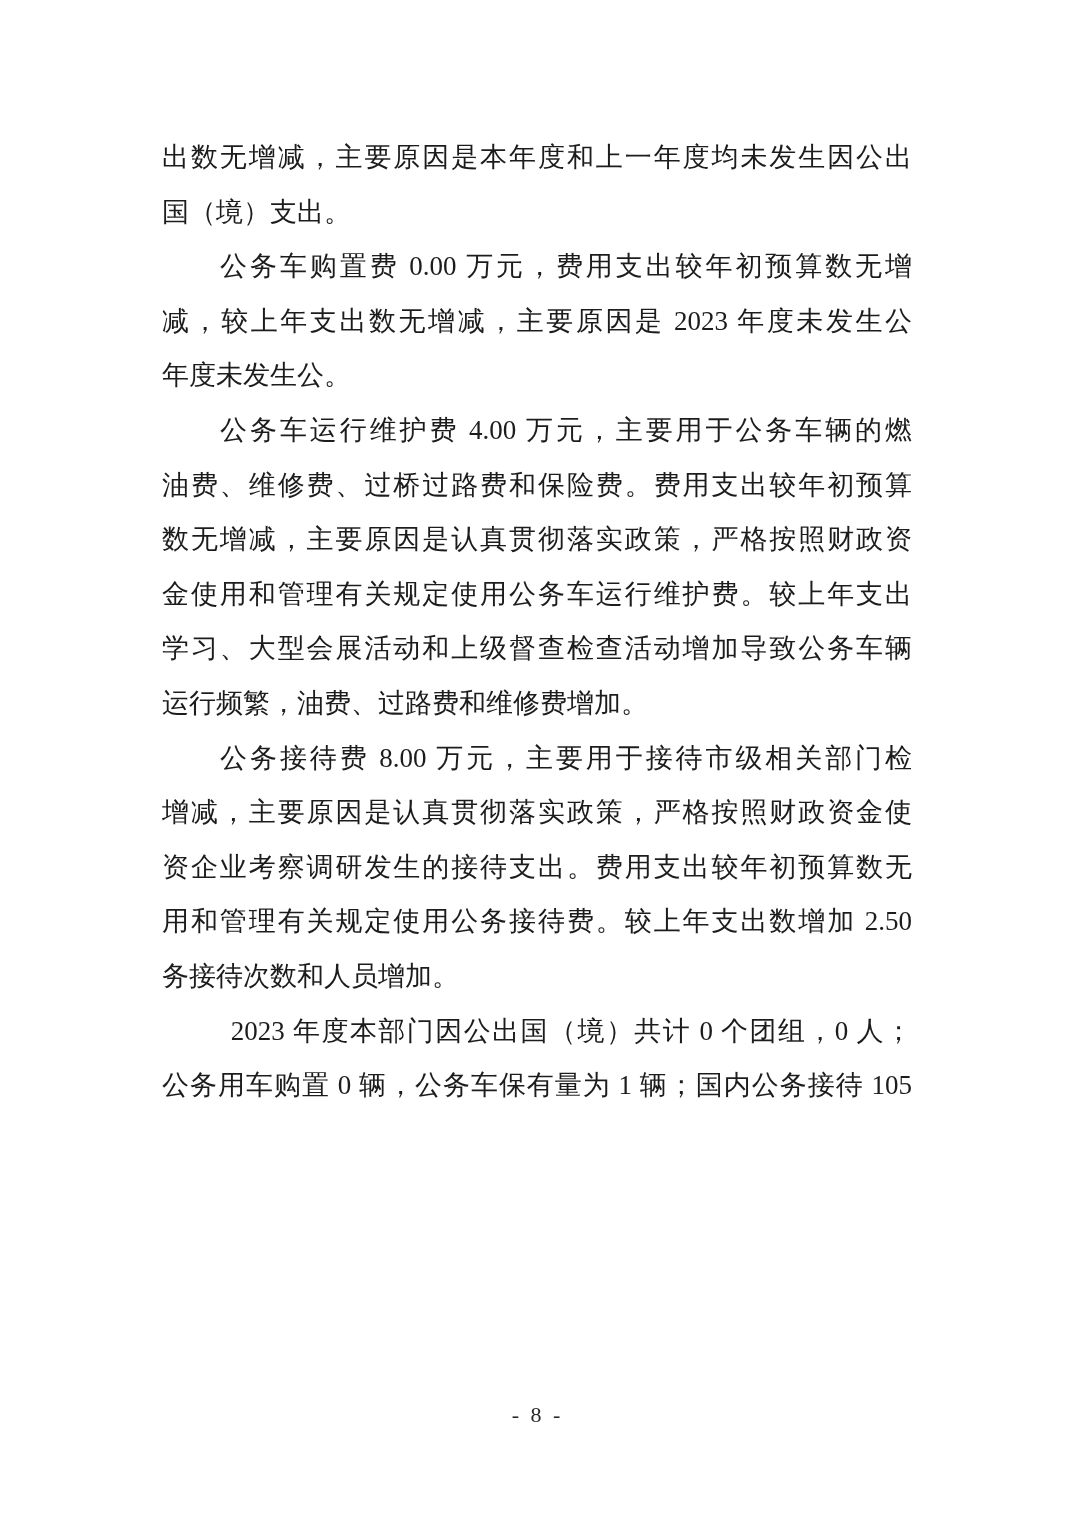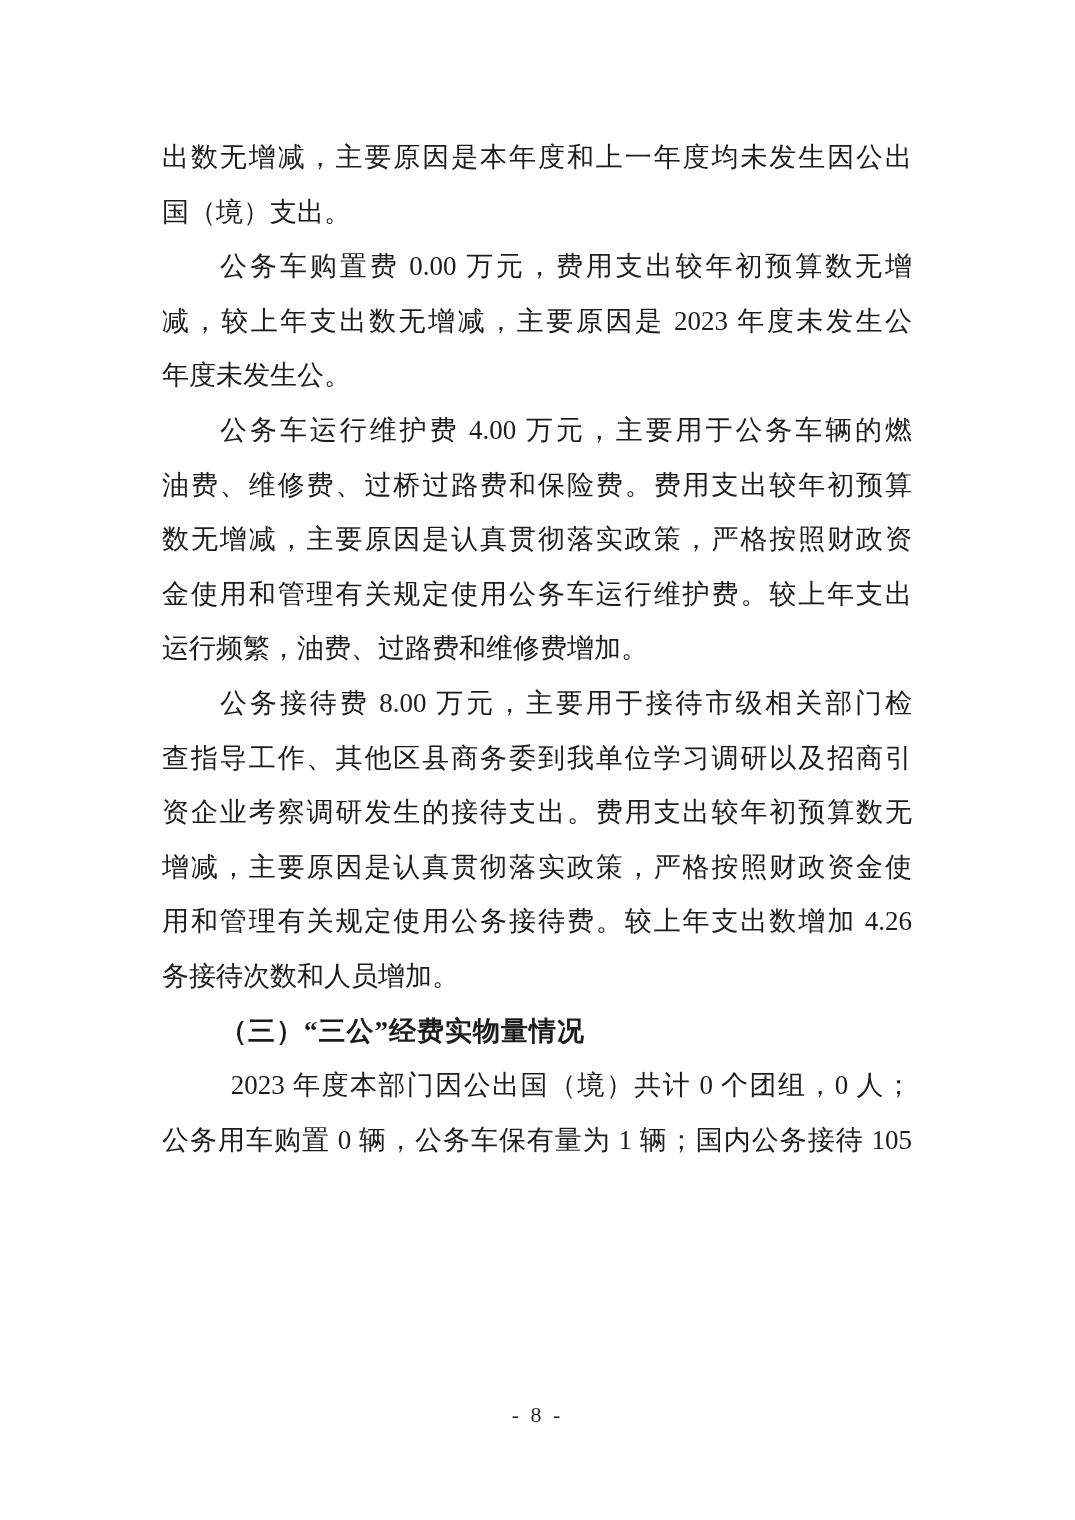--- a/index.html
+++ b/index.html
@@ -73,30 +73,29 @@
     <p class="last">国（境）支出。</p>
 
     <p class="j indent">公务车购置费 0.00 万元，费用支出较年初预算数无增</p>
     <p class="j">减，较上年支出数无增减，主要原因是 2023 年度未发生公</p>
     <p class="last">年度未发生公。</p>
 
     <p class="j indent">公务车运行维护费 4.00 万元，主要用于公务车辆的燃</p>
     <p class="j">油费、维修费、过桥过路费和保险费。费用支出较年初预算</p>
     <p class="j">数无增减，主要原因是认真贯彻落实政策，严格按照财政资</p>
     <p class="j">金使用和管理有关规定使用公务车运行维护费。较上年支出</p>
+    <p class="j">学习、大型会展活动和上级督查检查活动增加导致公务车辆</p>
     <p class="last">运行频繁，油费、过路费和维修费增加。</p>
 
     <p class="j indent">公务接待费 8.00 万元，主要用于接待市级相关部门检</p>
-    <p class="j">查指导工作、其他区县商务委到我单位学习调研以及招商引</p>
+    <p class="j">增减，主要原因是认真贯彻落实政策，严格按照财政资金使</p>
     <p class="j">资企业考察调研发生的接待支出。费用支出较年初预算数无</p>
-    <p class="j">增减，主要原因是认真贯彻落实政策，严格按照财政资金使</p>
-    <p class="j">用和管理有关规定使用公务接待费。较上年支出数增加 4.26</p>
+    <p class="j">用和管理有关规定使用公务接待费。较上年支出数增加 2.50</p>
     <p class="last">务接待次数和人员增加。</p>
 
-    <p class="heading indent">（三）“三公”经费实物量情况</p>
 
     <p class="j indent-num">2023 年度本部门因公出国（境）共计 0 个团组，0 人；</p>
     <p class="j">公务用车购置 0 辆，公务车保有量为 1 辆；国内公务接待 105</p>
 
   </div>
 
   <div class="footer">- 8 -</div>
 
 </div>
 

